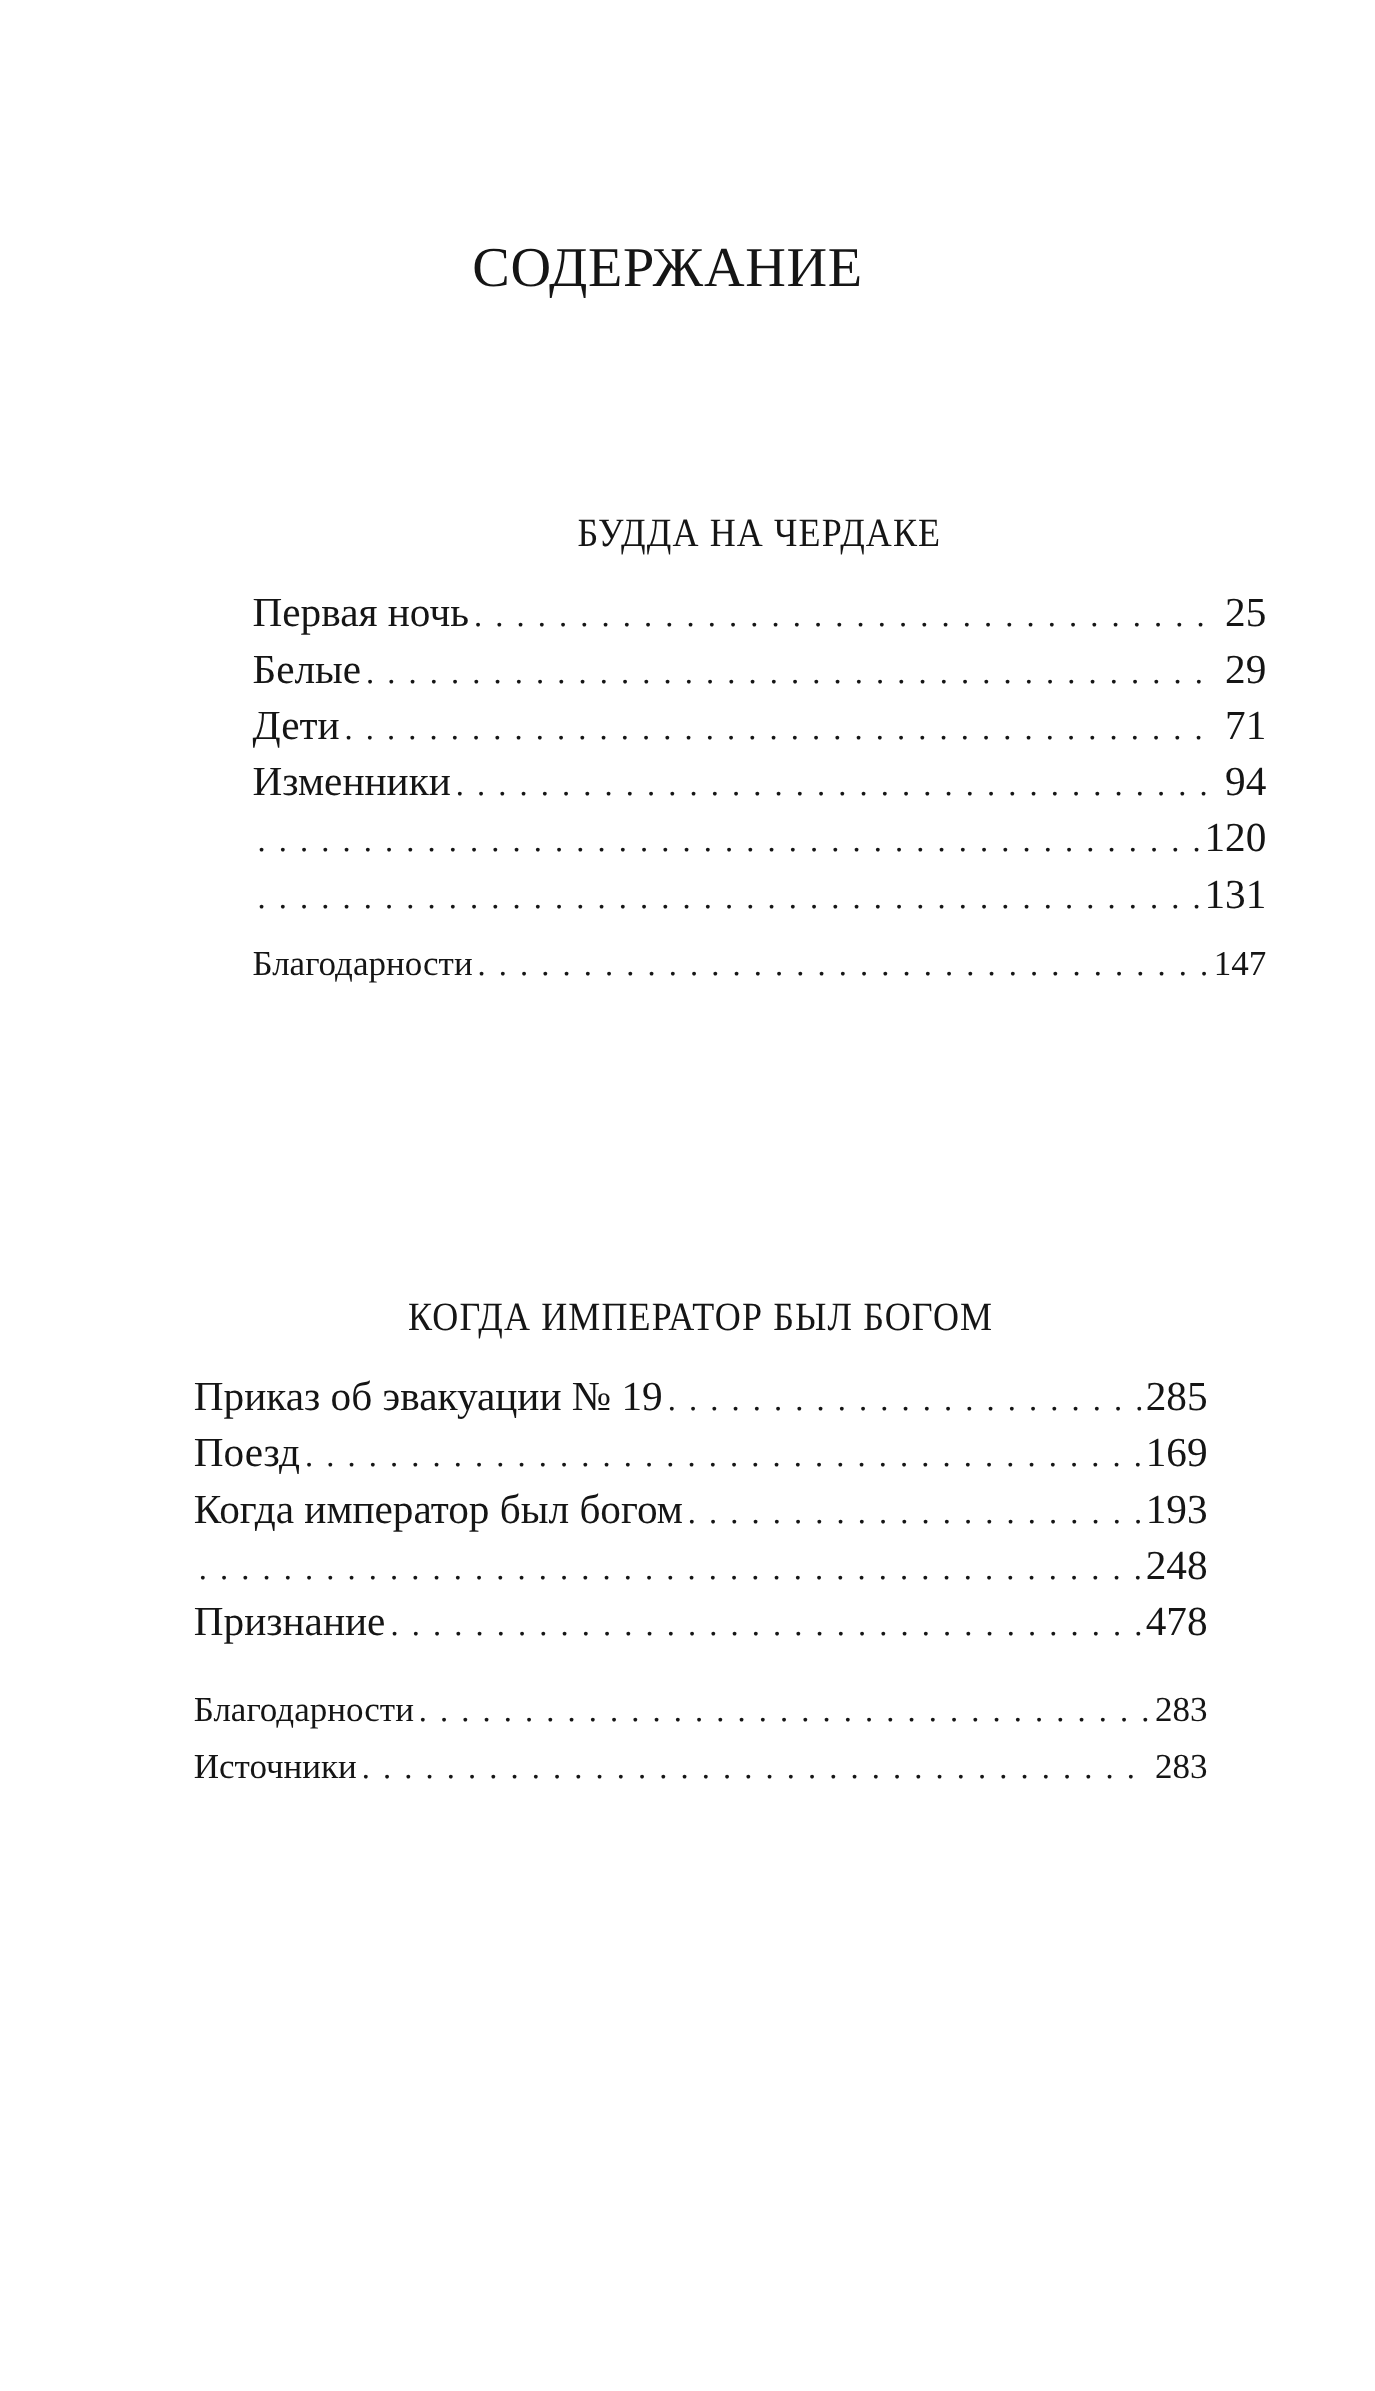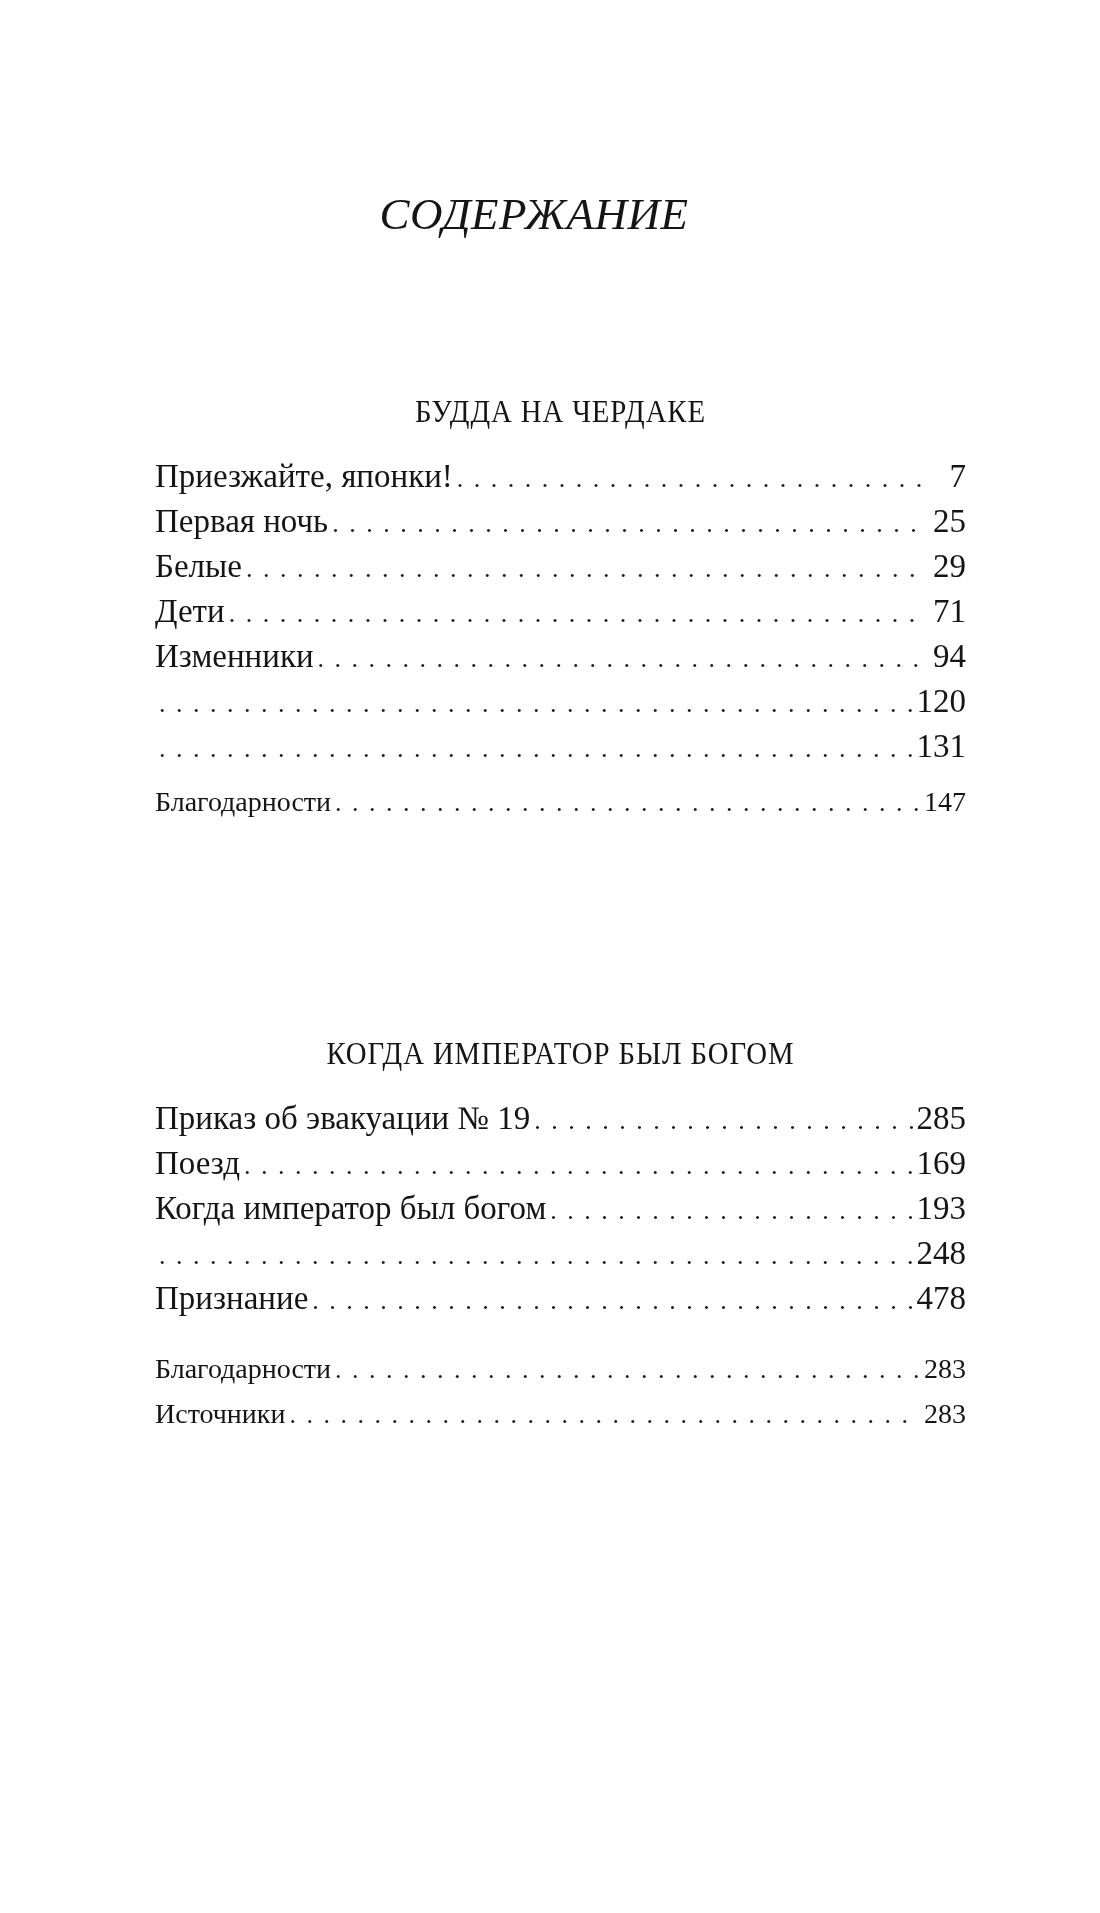--- a/index.html
+++ b/index.html
@@ -1,43 +1,38 @@
 <!DOCTYPE html>
 <html><head>
   <meta charset="utf-8">
   <style>
     html, body { margin: 0; padding: 0; background: #ffffff; }
     body { width: 1100px; height: 1913px; position: relative; overflow: hidden;
            font-family: "Liberation Serif", "DejaVu Serif", serif; color: #151515; }
     .page-title { position: absolute; top: 188px; left: 0; width: 1068px; text-align: center;
-                  font-size: 45px; letter-spacing: 0.5px; font-style: italic; }
+                  font-size: 45px; letter-spacing: 0.5px; }
     .toc { position: absolute; left: 155px; width: 811px; }
     .section-heading { text-align: center; font-size: 32px; letter-spacing: 1px;
                        transform: scaleX(0.9); height: 46px; line-height: 46px; }
     .row { display: flex; align-items: baseline; height: 45px; line-height: 45px; font-size: 33px; }
     .row.small { font-size: 28px; }
     .row .title { white-space: nowrap; transform-origin: left; }
     .row .dots { flex: 1; overflow: hidden; white-space: nowrap; margin: 0 4px;
                  letter-spacing: 9px; font-size: 26px; }
     .row .dots::before { content: ". . . . . . . . . . . . . . . . . . . . . . . . . . . . . . . . . . . . . . . . . . . . . . . . . . . . . . . . . . . . . . . . . . . . . . . . . . . . ."; letter-spacing: 0; word-spacing: 4px; }
     .row .page { white-space: nowrap; min-width: 40px; text-align: right; }
   </style>
 </head>
 <body>
 
 <div class="page-title">СОДЕРЖАНИЕ</div>
 
-<div class="toc" style="top:388px;">
+<div class="toc" style="top:403px;margin-left:47px;">
   <div class="section-heading">БУДДА НА ЧЕРДАКЕ</div>
   <div style="height:20px"></div>
-  <div class="row">
-      <span class="title">Приезжайте, японки!</span>
-      <span class="dots"></span>
-      <span class="page">7</span>
-    </div>
   <div class="row">
       <span class="title">Первая ночь</span>
       <span class="dots"></span>
       <span class="page">25</span>
     </div>
   <div class="row">
       <span class="title">Белые</span>
       <span class="dots"></span>
       <span class="page">29</span>
     </div>

